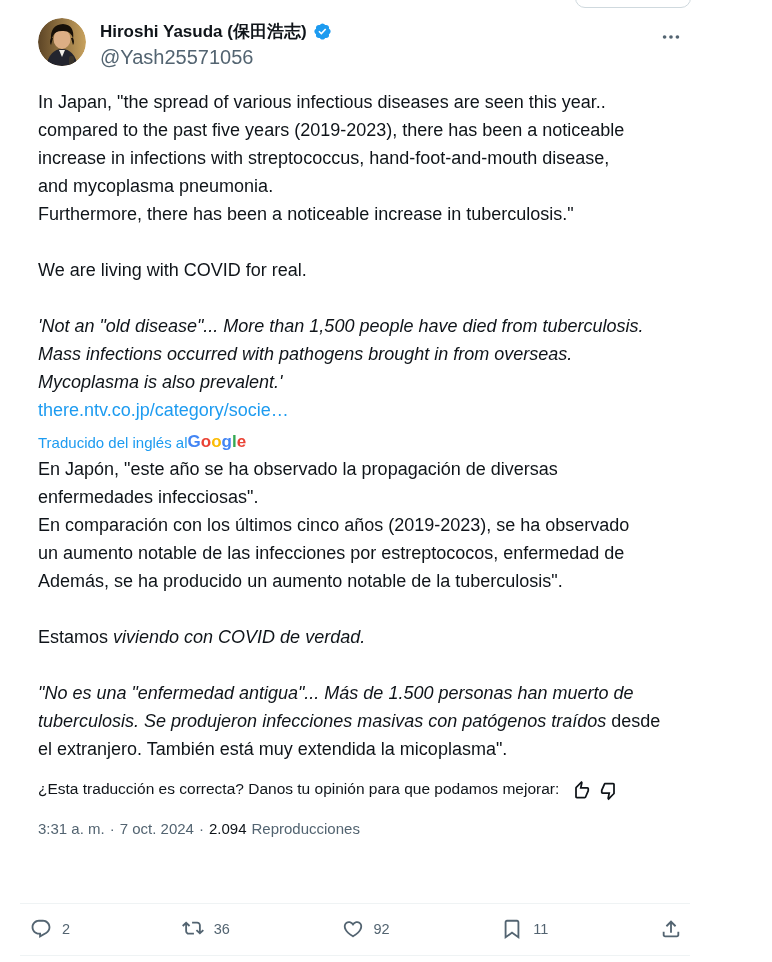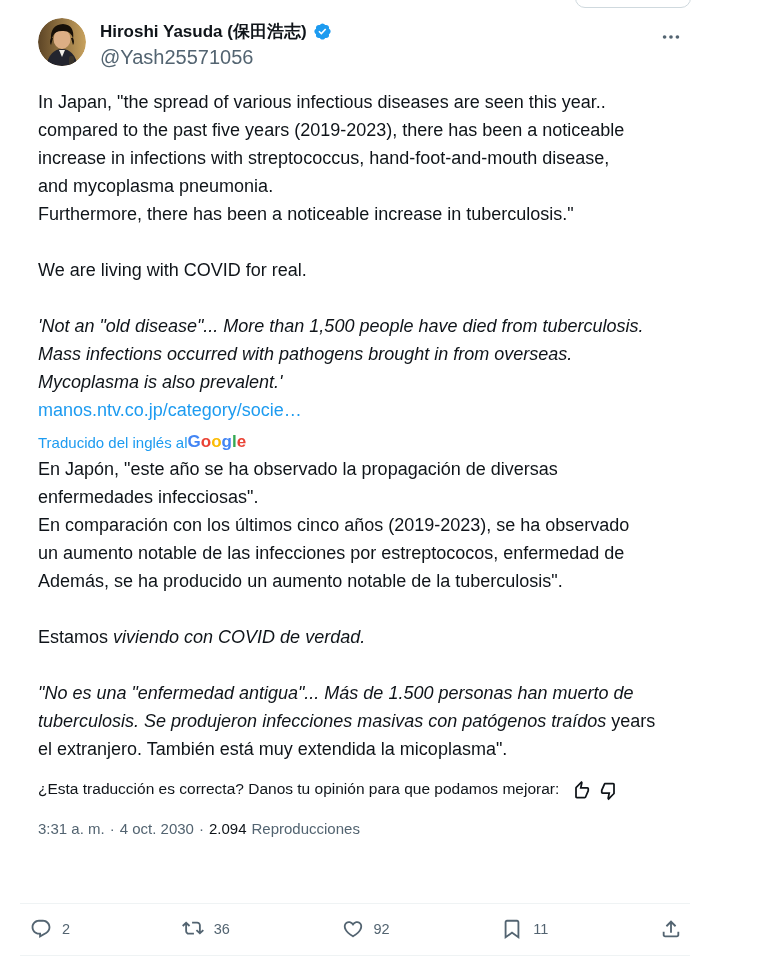--- a/index.html
+++ b/index.html
@@ -112,62 +112,62 @@
       <div class="line">Furthermore, there has been a noticeable increase in tuberculosis."</div>
     </div>
     <div class="gap"></div>
     <div class="line">We are living with COVID for real.</div>
     <div class="gap"></div>
     <div>
       <div class="line italic">'Not an "old disease"... More than 1,500 people have died from tuberculosis.</div>
       <div class="line italic">Mass infections occurred with pathogens brought in from overseas.</div>
       <div class="line italic">Mycoplasma is also prevalent.'</div>
     </div>
-    <div class="line"><a class="tweet-link">manos.ntv.co.jp/category/socie…</a></div>
+    <div class="line"><a class="tweet-link">there.ntv.co.jp/category/socie…</a></div>
 
     <div class="attribution">
       <span class="attribution-text">Traducido del inglés al</span>
       <span class="glogo"><span style="color: rgb(66, 133, 244);">G</span><span style="color: rgb(234, 67, 53);">o</span><span style="color: rgb(251, 188, 5);">o</span><span style="color: rgb(66, 133, 244);">g</span><span style="color: rgb(52, 168, 83);">l</span><span style="color: rgb(234, 67, 53);">e</span>
       </span>
     </div>
 
     <div>
       <div class="line">En Japón, "este año se ha observado la propagación de diversas</div>
       <div class="line">enfermedades infecciosas".</div>
       <div class="line">En comparación con los últimos cinco años (2019-2023), se ha observado</div>
       <div class="line">un aumento notable de las infecciones por estreptococos, enfermedad de</div>
       <div class="line">Además, se ha producido un aumento notable de la tuberculosis".</div>
     </div>
     <div class="gap"></div>
     <div class="line"><span>Estamos </span><span class="italic">viviendo con COVID de verdad.</span></div>
     <div class="gap"></div>
     <div>
       <div class="line italic">"No es una "enfermedad antigua"... Más de 1.500 personas han muerto de</div>
-      <div class="line"><span class="italic">tuberculosis. Se produjeron infecciones masivas con patógenos traídos</span><span> years</span></div>
+      <div class="line"><span class="italic">tuberculosis. Se produjeron infecciones masivas con patógenos traídos</span><span> desde</span></div>
       <div class="line">el extranjero. También está muy extendida la micoplasma".</div>
     </div>
 
     <div class="feedback">
       <span class="feedback-text">¿Esta traducción es correcta? Danos tu opinión para que podamos mejorar:</span>
       <span class="thumb">
         <svg viewBox="0 0 24 24">
           <path d="M23 10c0-1.1-.9-2-2-2h-6.31l.95-4.57.03-.32c0-.41-.17-.79-.44-1.06L14.17 1 7.59 7.59C7.22 7.95 7 8.45 7 9v10c0 1.1.9 2 2 2h9c.83 0 1.54-.5 1.84-1.22l3.02-7.05c.09-.23.14-.47.14-.73v-2zm-2 2l-3 7H9V9l4.34-4.34L12.23 10H21v2z"></path>
         </svg>
       </span>
       <span class="thumb">
         <svg viewBox="0 0 24 24">
           <path d="M15 3H6c-.83 0-1.54.5-1.84 1.22l-3.02 7.05c-.09.23-.14.47-.14.73v2c0 1.1.9 2 2 2h6.31l-.95 4.57-.03.32c0 .41.17.79.44 1.06L9.83 23l6.59-6.59c.36-.36.58-.86.58-1.41V5c0-1.1-.9-2-2-2zm0 12.17L10.66 19.5l1.11-5.5H3v-2l3-7h9v10.17z"></path>
         </svg>
       </span>
     </div>
 
     <div class="meta">
       <span>3:31 a. m.</span>
       <span>·</span>
-      <span>4 oct. 2030</span>
+      <span>7 oct. 2024</span>
       <span>·</span>
       <span class="views">2.094</span>
       <span>Reproducciones</span>
     </div>
   </div>
 
   <div class="divider top"></div>
   <div class="action-bar">
     <div class="action">
       <svg viewBox="0 0 24 24">

